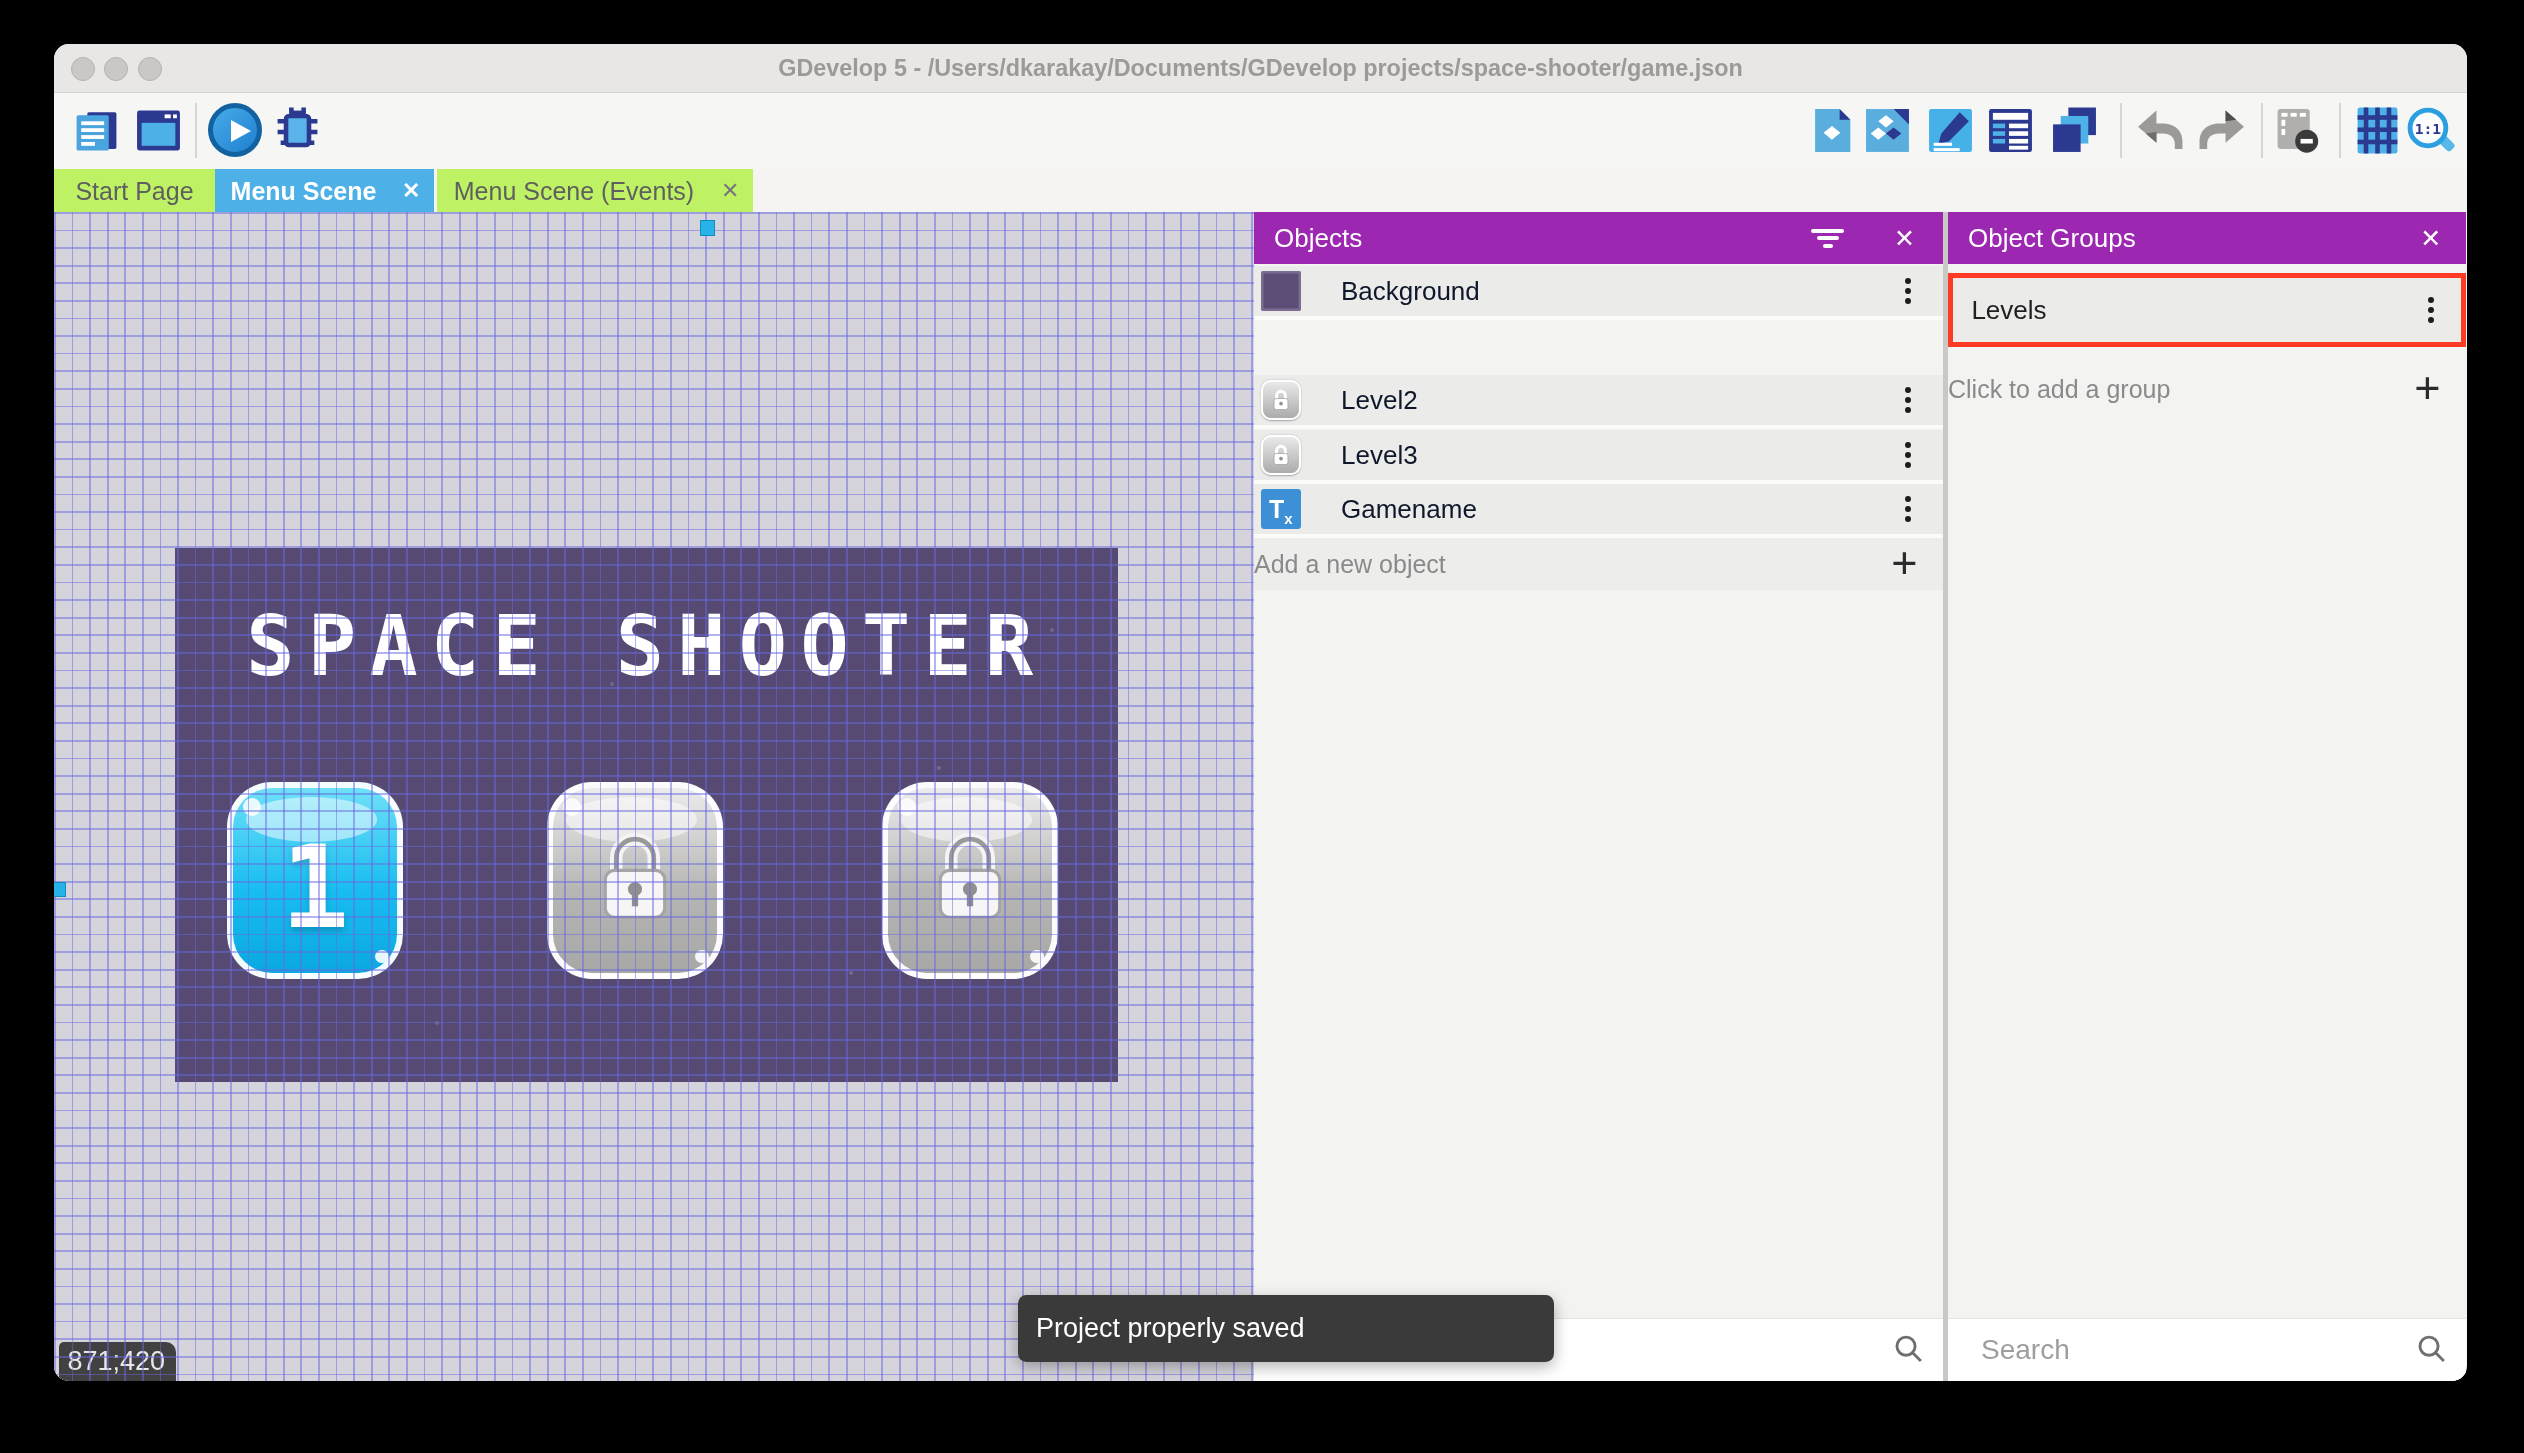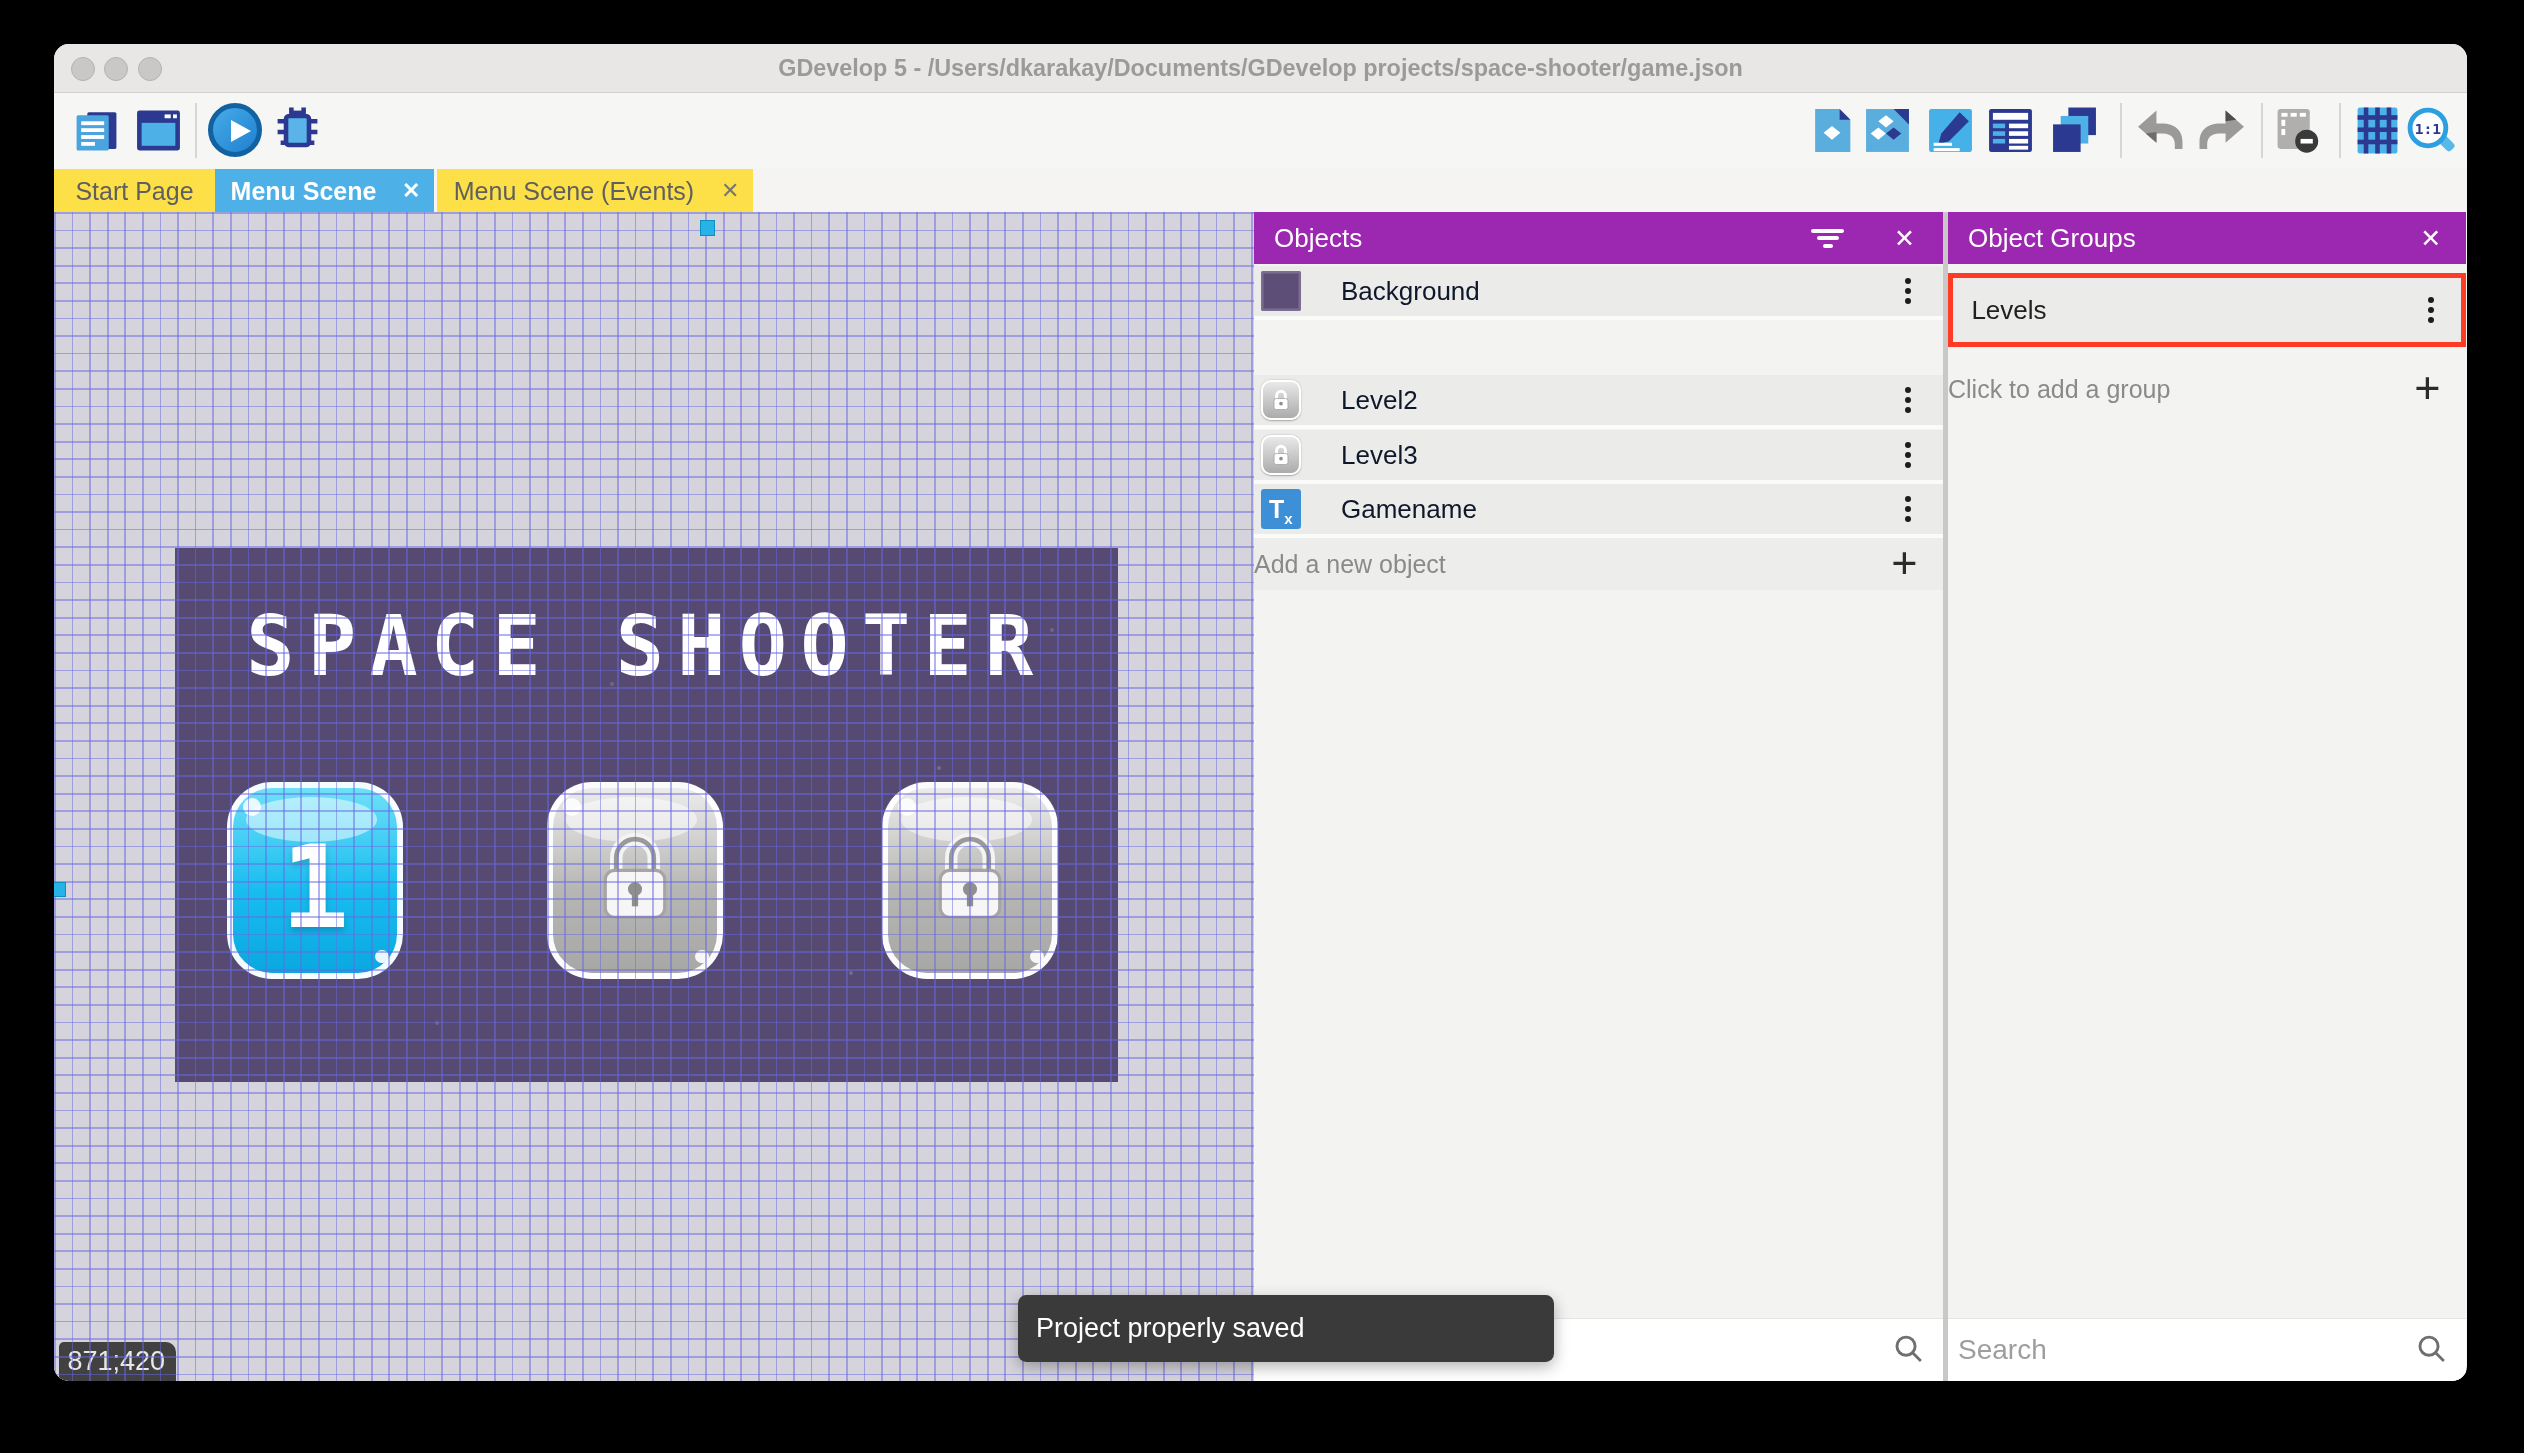--- a/index.html
+++ b/index.html
@@ -21,21 +21,21 @@
   .tb-icon{position:absolute;top:13.4px;width:49px;height:49px;}
   .tb-icon svg{width:100%;height:100%;display:block;}
   .tb-div{position:absolute;top:10px;width:1.7px;height:55px;background:#d7d6d5;}
   .play-circle{position:absolute;top:10px;width:54px;height:54px;border-radius:50%;
                background:linear-gradient(135deg,#47abe8,#1f7fd0);border:5px solid #1261a0;box-sizing:border-box;}
   .play-tri{position:absolute;left:18.4px;top:11.7px;width:0;height:0;
             border-left:20px solid #fff;border-top:11px solid transparent;border-bottom:11px solid transparent;}
 
   
   .tabbar{position:absolute;left:0;top:125px;width:100%;height:44px;background:#f5f4f3;}
-  .tab{position:absolute;top:0;height:44px;background:#fde047;color:#5f5f5f;font-size:25px;}
+  .tab{position:absolute;top:0;height:44px;background:#bef264;color:#5f5f5f;font-size:25px;}
   .tab .lbl{position:absolute;left:0;right:0;top:0;height:44px;line-height:44px;text-align:center;}
   .tab-close{position:absolute;top:0;height:44px;line-height:44px;font-size:22px;text-align:center;width:42px;}
   .tab.active{background:#4db1e8;color:#fff;font-weight:bold;}
 
   
   .content{position:absolute;left:0;top:168px;width:100%;height:1438px;}
 
   
   .canvas{position:absolute;left:0;top:0;width:1200px;height:1169px;background:#d5d4dc;overflow:hidden;}
   .scene{position:absolute;left:121px;top:336px;width:943px;height:534px;background:#574a72;z-index:1;}
@@ -85,21 +85,21 @@
   .thumb-text{background:#3d8fd6;border-radius:3.3px;color:#fff;font-weight:bold;font-size:25px;text-align:center;line-height:40px;}
   .thumb-text sub{font-size:15px;}
   .kebab{position:absolute;right:20px;top:10px;width:30px;height:30px;display:flex;flex-direction:column;
          align-items:center;justify-content:center;gap:4.2px;}
   .kebab i{width:5.9px;height:5.9px;border-radius:50%;background:#1d1d1d;}
   .add-row{position:absolute;left:0;right:0;height:52px;background:#ededec;}
   .add-label{position:absolute;left:0;right:75px;top:0;height:52px;line-height:52px;color:#8a8a8a;font-size:25px;}
   .plus{position:absolute;right:20px;top:0;height:52px;line-height:49px;font-size:45px;font-weight:300;color:#2b2b2b;width:37px;text-align:center;}
   .search-row{position:absolute;left:0;right:0;bottom:0;height:62px;background:#fff;border-top:0.8px solid #e4e4e3;}
   .search-input{position:absolute;left:0;top:0;width:100%;height:62px;border:none;outline:none;background:transparent;
-      font-size:28px;color:#444;padding:0 67px 0 10px;box-sizing:border-box;font-family:"Liberation Sans",sans-serif;}
+      font-size:28px;color:#444;padding:0 67px 0 33px;box-sizing:border-box;font-family:"Liberation Sans",sans-serif;}
   .search-input::placeholder{color:#9e9e9e;}
   .search-icon{position:absolute;right:18.4px;top:14.2px;width:33px;height:33px;}
   .vdiv{position:absolute;top:0;width:5.9px;height:1169px;background:#c9c8c7;}
   .group-row-highlight{position:absolute;left:0;right:0;top:61px;height:74px;border:5px solid #ff3b26;
       background:#ebebea;box-sizing:border-box;}
   .group-label{position:absolute;left:18.4px;top:0;height:64px;line-height:64px;font-size:26px;color:#212121;}
 
   
   .toast{position:absolute;left:964px;top:1251px;width:536px;height:67px;background:#3a3a3a;border-radius:8.4px;
       color:#fff;font-size:27px;line-height:67px;padding-left:18px;box-sizing:border-box;z-index:20;

